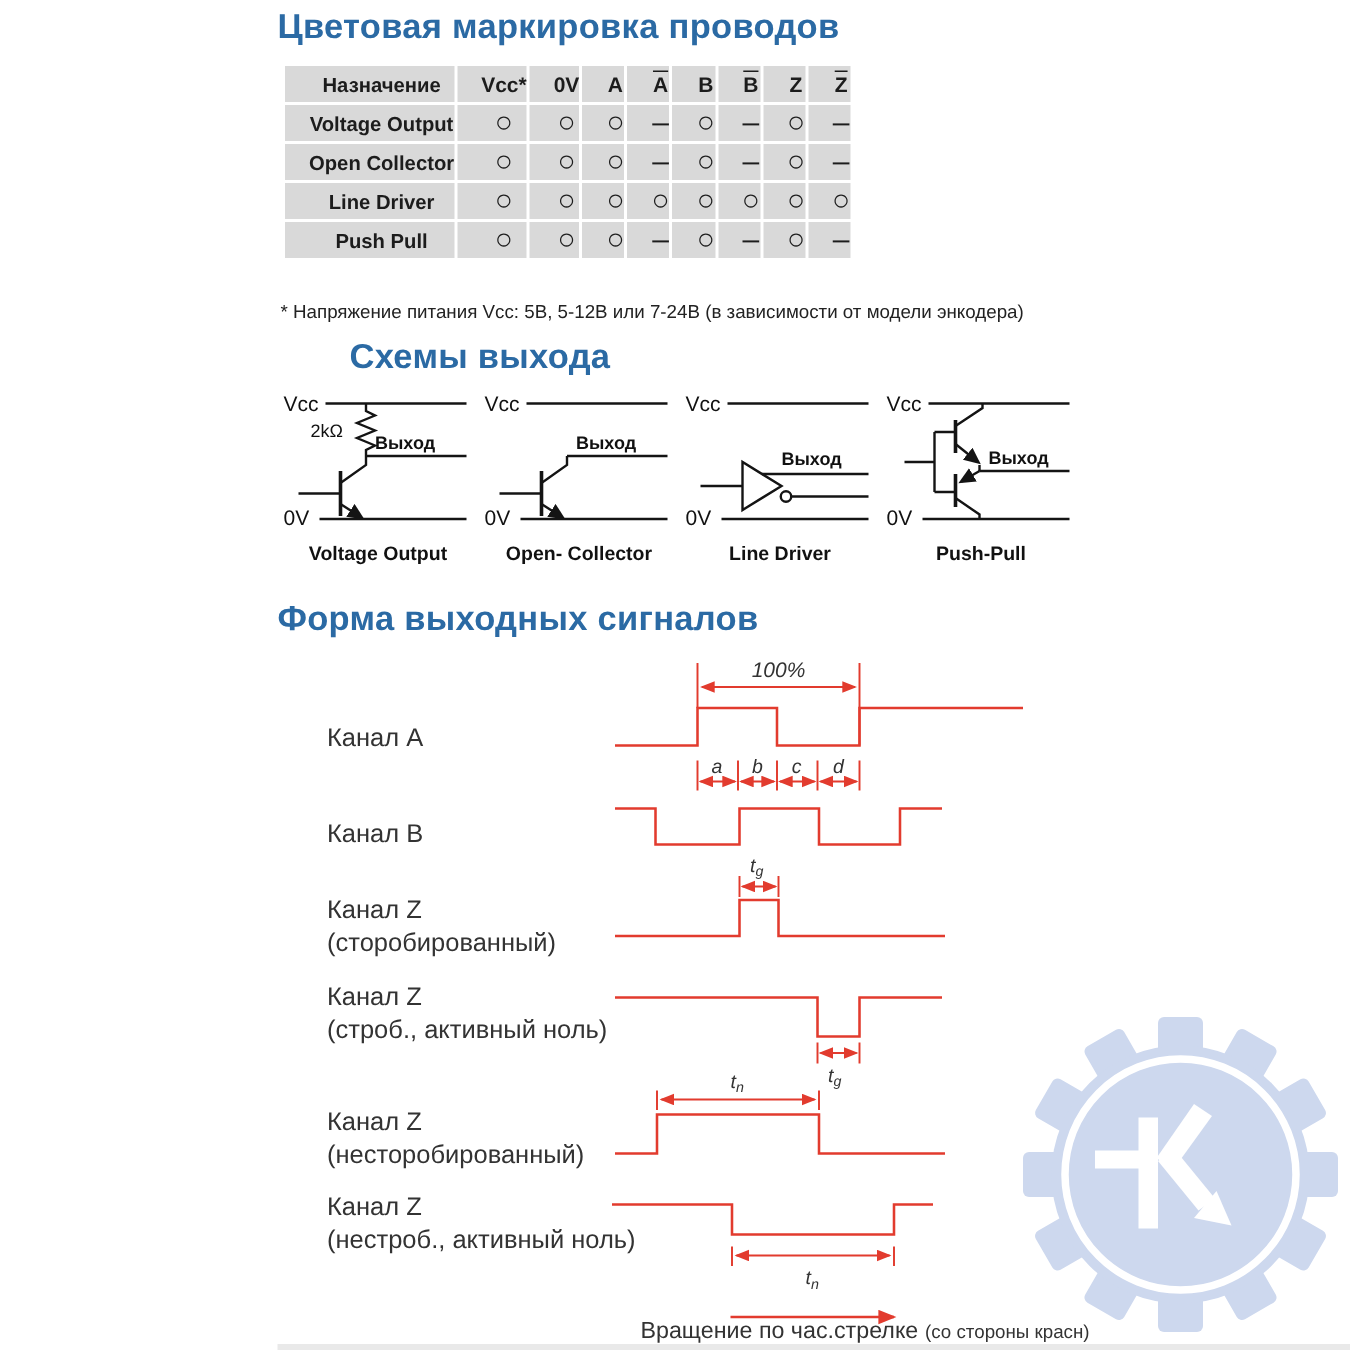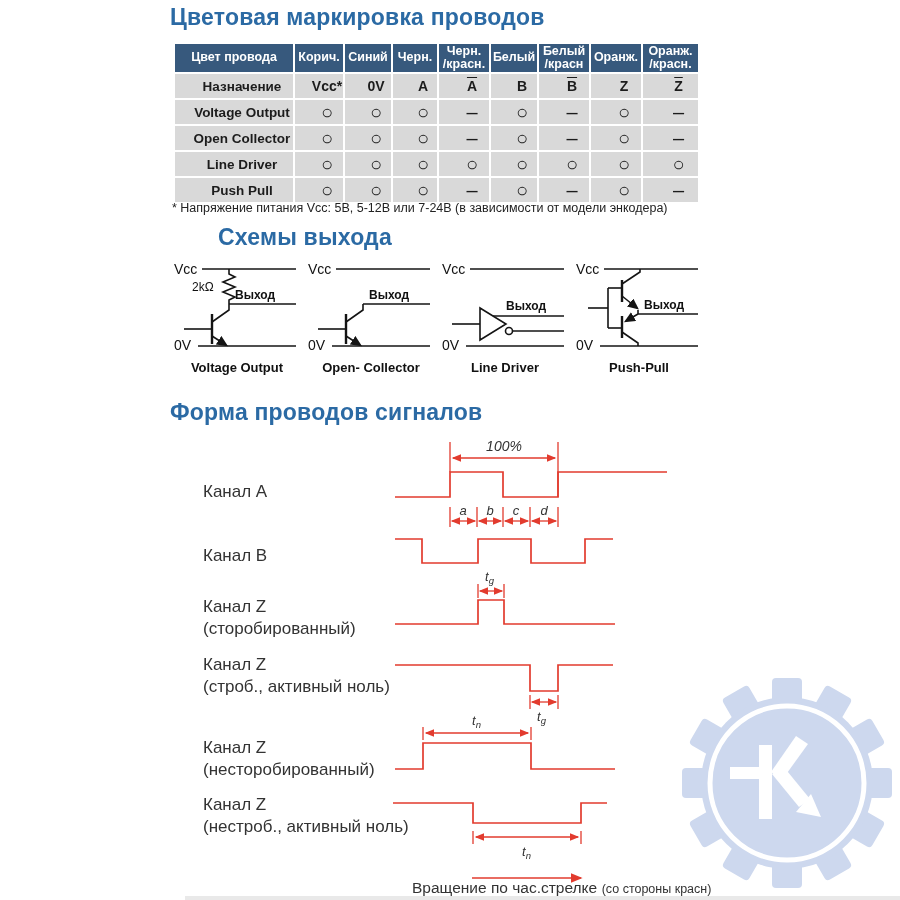--- a/index.html
+++ b/index.html
@@ -3,21 +3,21 @@
 <meta charset="utf-8">
 <style>
   * { margin:0; padding:0; box-sizing:border-box; }
   html,body { width:900px; height:900px; }
   body { font-family:"Liberation Sans","DejaVu Sans",sans-serif; background:#ffffff; position:relative; overflow:hidden; }
 
   .page { position:absolute; left:0; top:0; width:900px; height:900px; background:#fff; }
 
   .watermark { position:absolute; left:680px; top:676px; width:214px; height:214px; z-index:0; }
 
-  .content { position:absolute; left:170px; top:0; width:535px; height:900px; z-index:1; }
+  .content { position:absolute; left:185px; top:0; width:535px; height:900px; z-index:1; }
 
   .sec-title { position:absolute; left:0; font-size:23px; font-weight:700; color:#2b6aa4; letter-spacing:0.2px; }
   #t1 { top:4px; }
   #t2 { top:224px;margin-left:48px; }
   #t3 { top:399px; }
 
   table.wires { position:absolute; left:3px; top:42px; border-collapse:separate; border-spacing:2px; background:#fff; }
   table.wires th, table.wires td { text-align:center; vertical-align:middle; }
   table.wires th { background:#37597d; color:#fff; font-size:12.5px; font-weight:700; line-height:1.05; height:28px; white-space:pre-line; padding:0 1px; }
   table.wires td { background:#d9d9d9; color:#1c1c1c;padding-left:16px; }
@@ -86,34 +86,20 @@
       <polygon points="141,141 116,136 131,118"></polygon>
     </g>
   </svg>
 
   <div class="content">
 
     <h2 class="sec-title" id="t1">Цветовая маркировка проводов</h2>
 
     <table class="wires">
       <tbody>
-          <tr>
-        <th class="c0">Цвет провода</th>
-        <th class="c1">Корич.</th>
-        <th class="c2">Синий</th>
-        <th class="c3">Черн.</th>
-        <th class="c4">Черн.
-/красн.</th>
-        <th class="c5">Белый</th>
-        <th class="c6">Белый
-/красн</th>
-        <th class="c7">Оранж.</th>
-        <th class="c8">Оранж.
-/красн.</th>
-      </tr>
       <tr>
         <td class="rowlabel">Назначение</td>
         <td class="desig">Vcc*</td>
         <td class="desig">0V</td>
         <td class="desig">A</td>
         <td class="desig ovl">A</td>
         <td class="desig">B</td>
         <td class="desig ovl">B</td>
         <td class="desig">Z</td>
         <td class="desig ovl">Z</td>
@@ -247,21 +233,21 @@
           </g>
           <text x="2" y="16" font-size="14" fill="#111">Vcc</text>
           <text x="70" y="51" font-size="12" font-weight="bold" fill="#111">Выход</text>
           <text x="2" y="92" font-size="14" fill="#111">0V</text>
         </svg>
         <div class="clabel">Push-Pull</div>
       </div>
 
     </div>
 
-    <h2 class="sec-title" id="t3">Форма проводов сигналов</h2>
+    <h2 class="sec-title" id="t3">Форма выходных сигналов</h2>
 
     <div class="waveblock">
 
       <div class="wlabel" style="top:49px">
           <div>Канал A</div>
         </div>
       <div class="wlabel" style="top:113px">
           <div>Канал B</div>
         </div>
       <div class="wlabel" style="top:164px">

